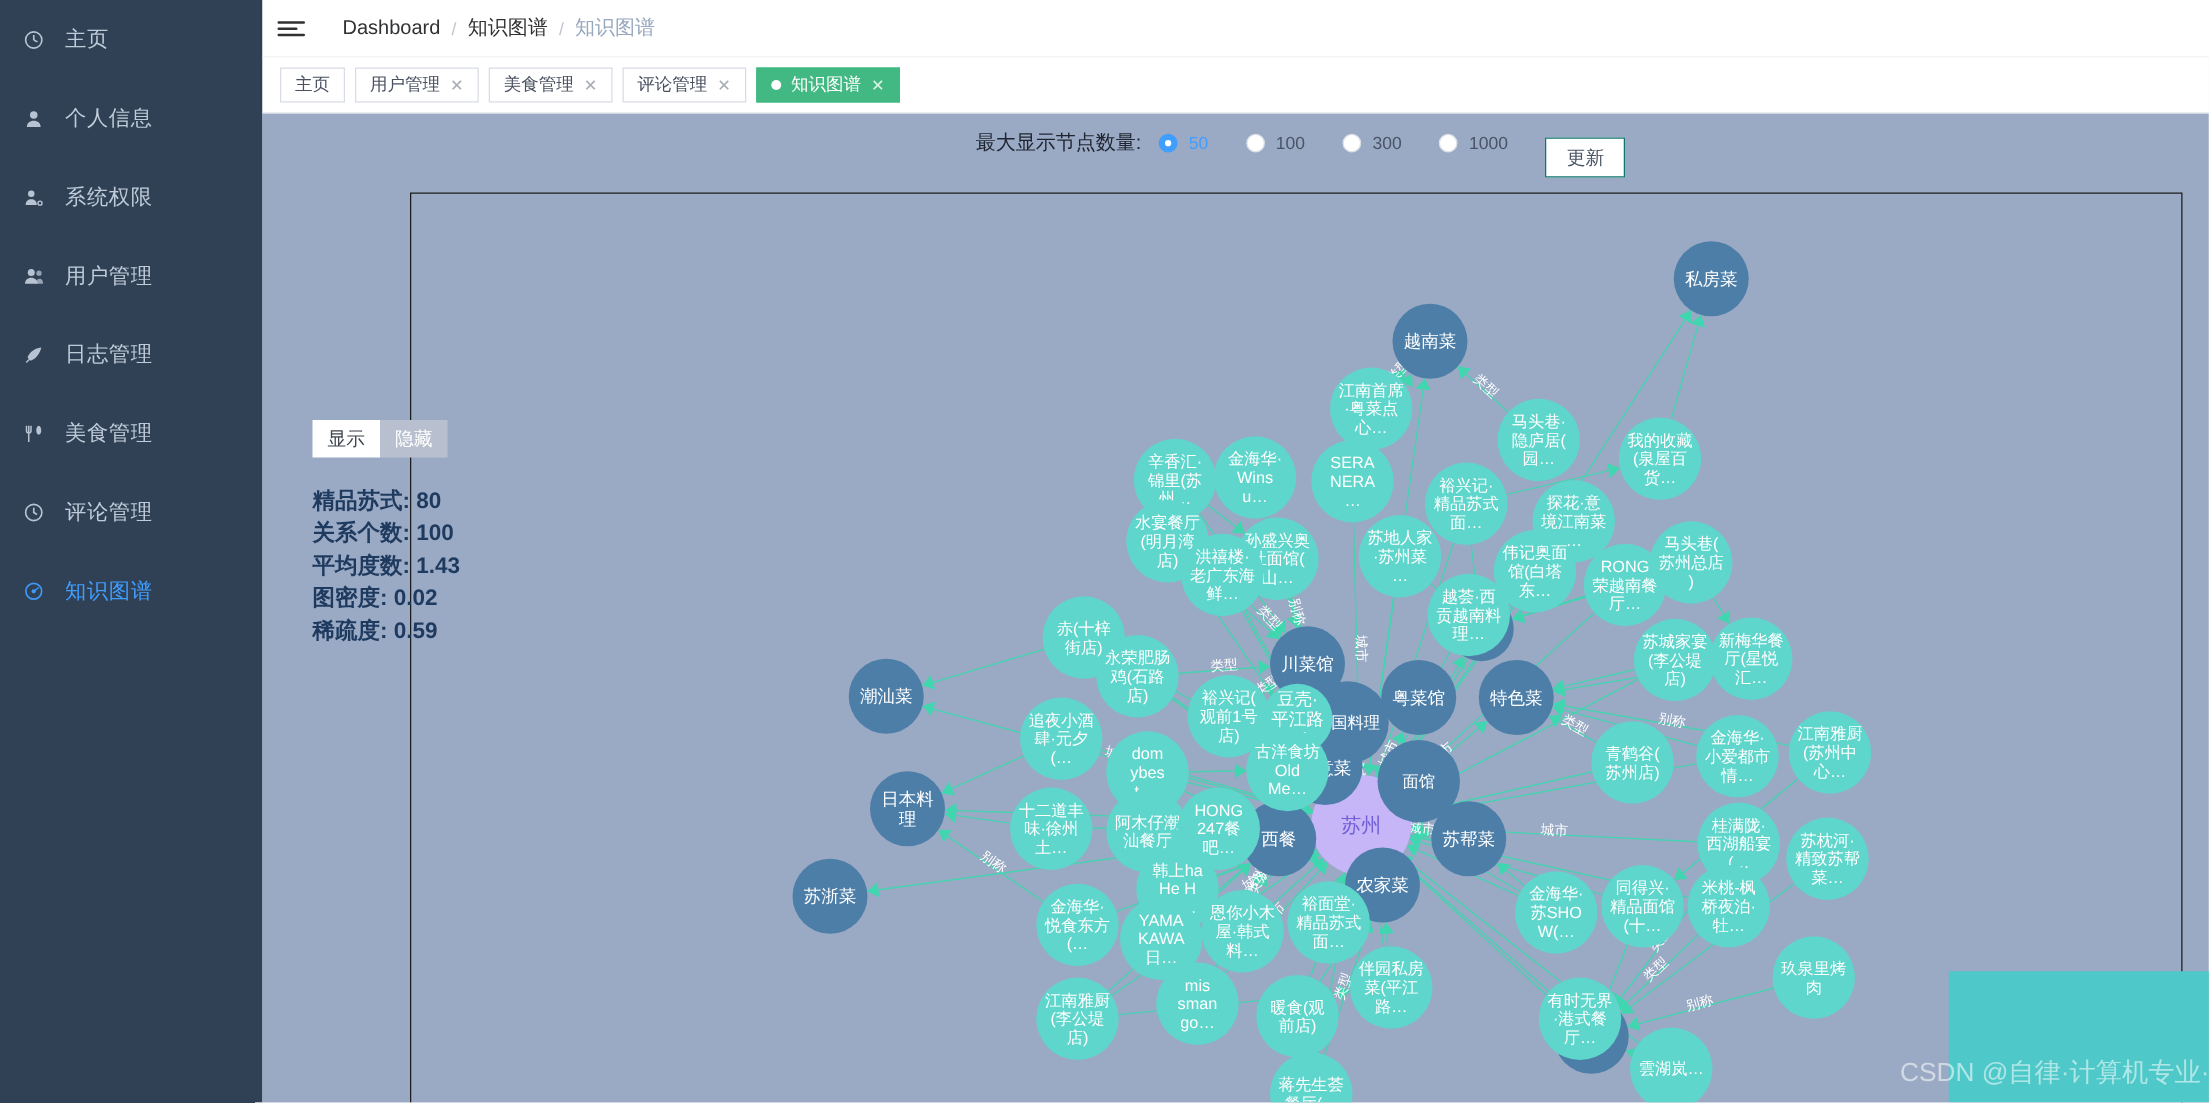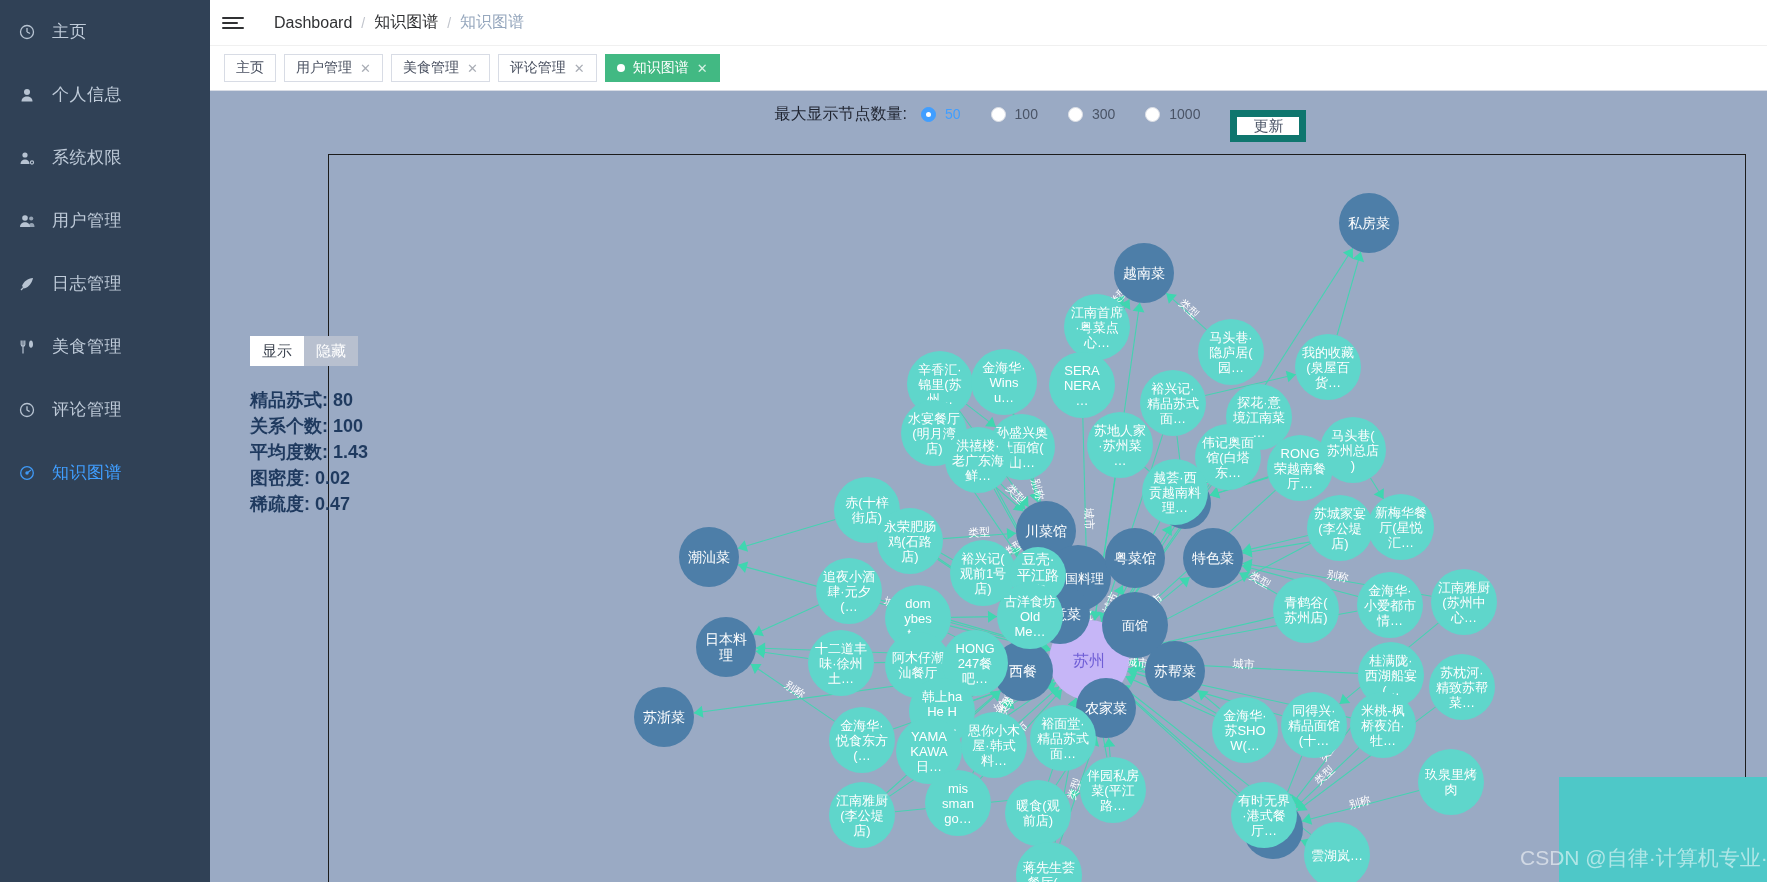--- a/index.html
+++ b/index.html
@@ -105,21 +105,21 @@
   .radio .dot {
     width: 15px; height: 15px; border-radius: 50%;
     background: #fff; border: 1px solid #dcdfe6; margin-right: 9px;
     display:flex; align-items:center; justify-content:center;
   }
   .radio.sel .dot { background: #409eff; border-color: #409eff; }
   .radio.sel .dot::after{ content:""; width:5px;height:5px;border-radius:50%;background:#fff;}
   .radio .txt { font-size: 14px; color: #4a5466; }
   .radio.sel .txt { color: #409eff; }
   .btn-update {
-    height: 32px; padding: 0 16px; background: #fff; border: 7px solid #0f766e;
+    height: 32px; padding: 0 16px; background: #fff; border: 1px solid #0f766e;
     font-size: 15px; color: #4a5466; cursor: pointer;
     display:flex;align-items:center;margin-top:24px;
   }
 
   
   .canvas-wrap {
     position: absolute; left: 118px; top: 63px;
     width: 1418px; height: 1000px;
     border: 1px solid #1c1c1c;
     overflow: hidden;
@@ -994,21 +994,21 @@
         <div class="stat-row">
           <span>平均度数:</span>
           <span class="v">1.43</span>
         </div>
         <div class="stat-row">
           <span>图密度:</span>
           <span class="v">0.02</span>
         </div>
         <div class="stat-row">
           <span>稀疏度:</span>
-          <span class="v">0.47</span>
+          <span class="v">0.59</span>
         </div>
       </div>
     </div>
 
     <div class="tipcard">
       <div class="tip-edit">编辑</div>
     </div>
 
     <div class="watermark">CSDN @自律·计算机专业·松厂</div>
   </div>

